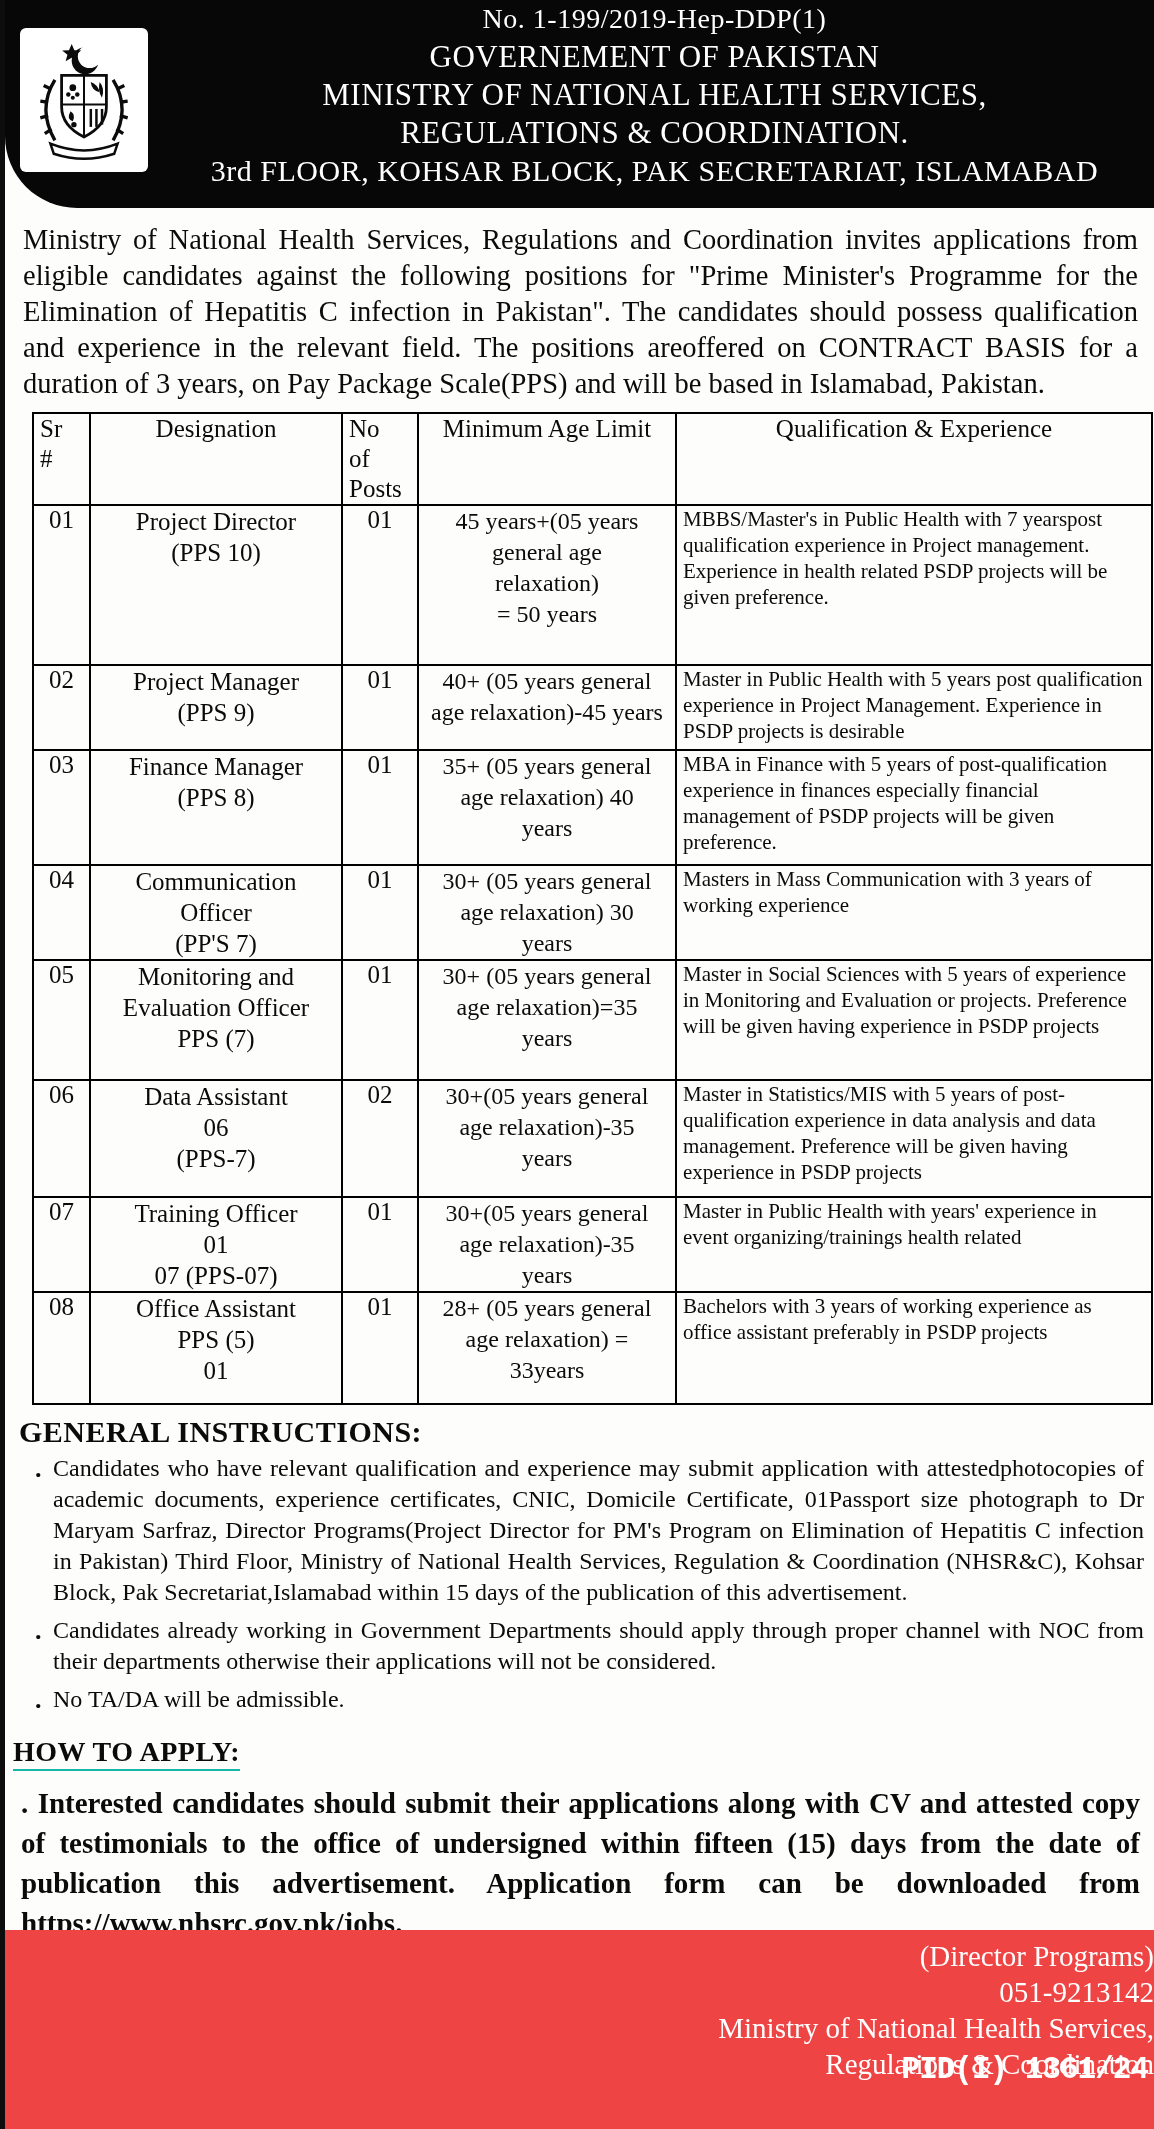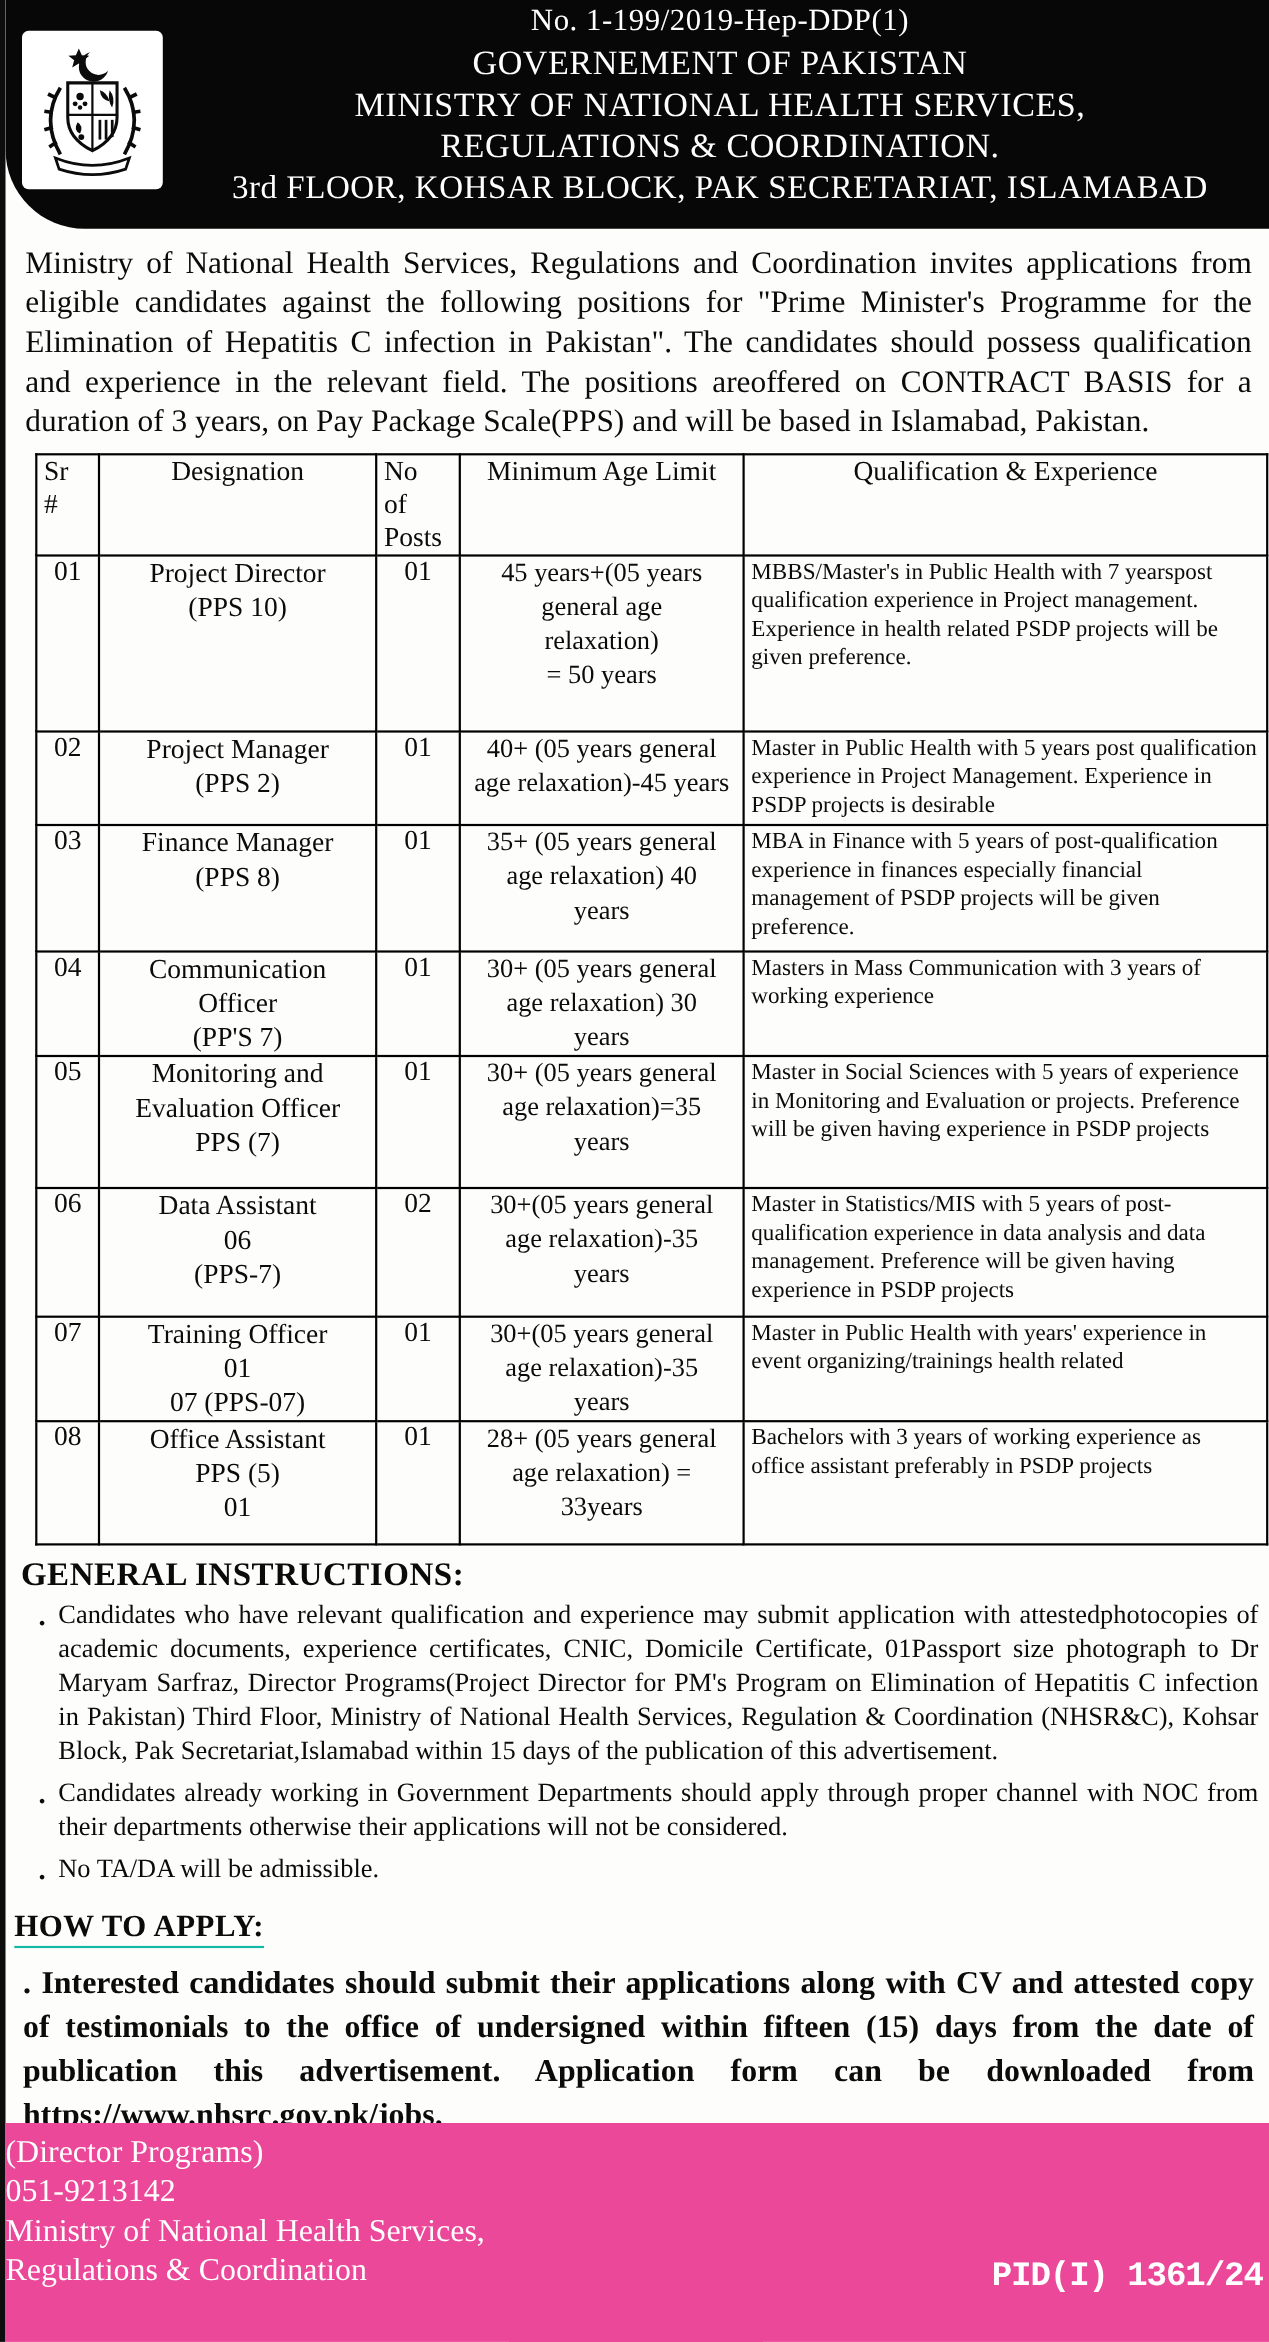--- a/index.html
+++ b/index.html
@@ -108,22 +108,22 @@
   .hta-body{
     margin:4px 14px 0 16px;
     font-size:29px;font-weight:bold;
     line-height:40px;
     text-align:justify;
   }
   
   .ftr{
     position:absolute;left:0;right:0;bottom:0;
     height:199px;
-    background:#ec4899;color:#fff;
-    text-align:left;
+    background:#ef4444;color:#fff;
+    text-align:right;
     padding-top:8px;
     box-sizing:border-box;
   }
   .ftr .fl{font-size:29px;line-height:36px;}
   .pid{
     position:absolute;right:6px;bottom:42px;
     font-family:Liberation Mono, monospace;
     font-weight:bold;font-size:31px;letter-spacing:-1px;
     color:#fff;
   }
@@ -203,21 +203,21 @@
       <td class="cell-no">01</td>
       <td class="cell-age">45 years+(05 years
 general age
 relaxation)
 = 50 years</td>
       <td class="cell-q">MBBS/Master's in Public Health with 7 yearspost qualification experience in Project management. Experience in health related PSDP projects will be given preference.</td>
     </tr>
     <tr class="r2">
       <td class="cell-sr">02</td>
       <td class="cell-des">Project Manager
-(PPS 2)</td>
+(PPS 9)</td>
       <td class="cell-no">01</td>
       <td class="cell-age">40+ (05 years general
 age relaxation)-45 years</td>
       <td class="cell-q">Master in Public Health with 5 years post qualification experience in Project Management. Experience in PSDP projects is desirable</td>
     </tr>
     <tr class="r3">
       <td class="cell-sr">03</td>
       <td class="cell-des">Finance Manager
 (PPS 8)</td>
       <td class="cell-no">01</td>

